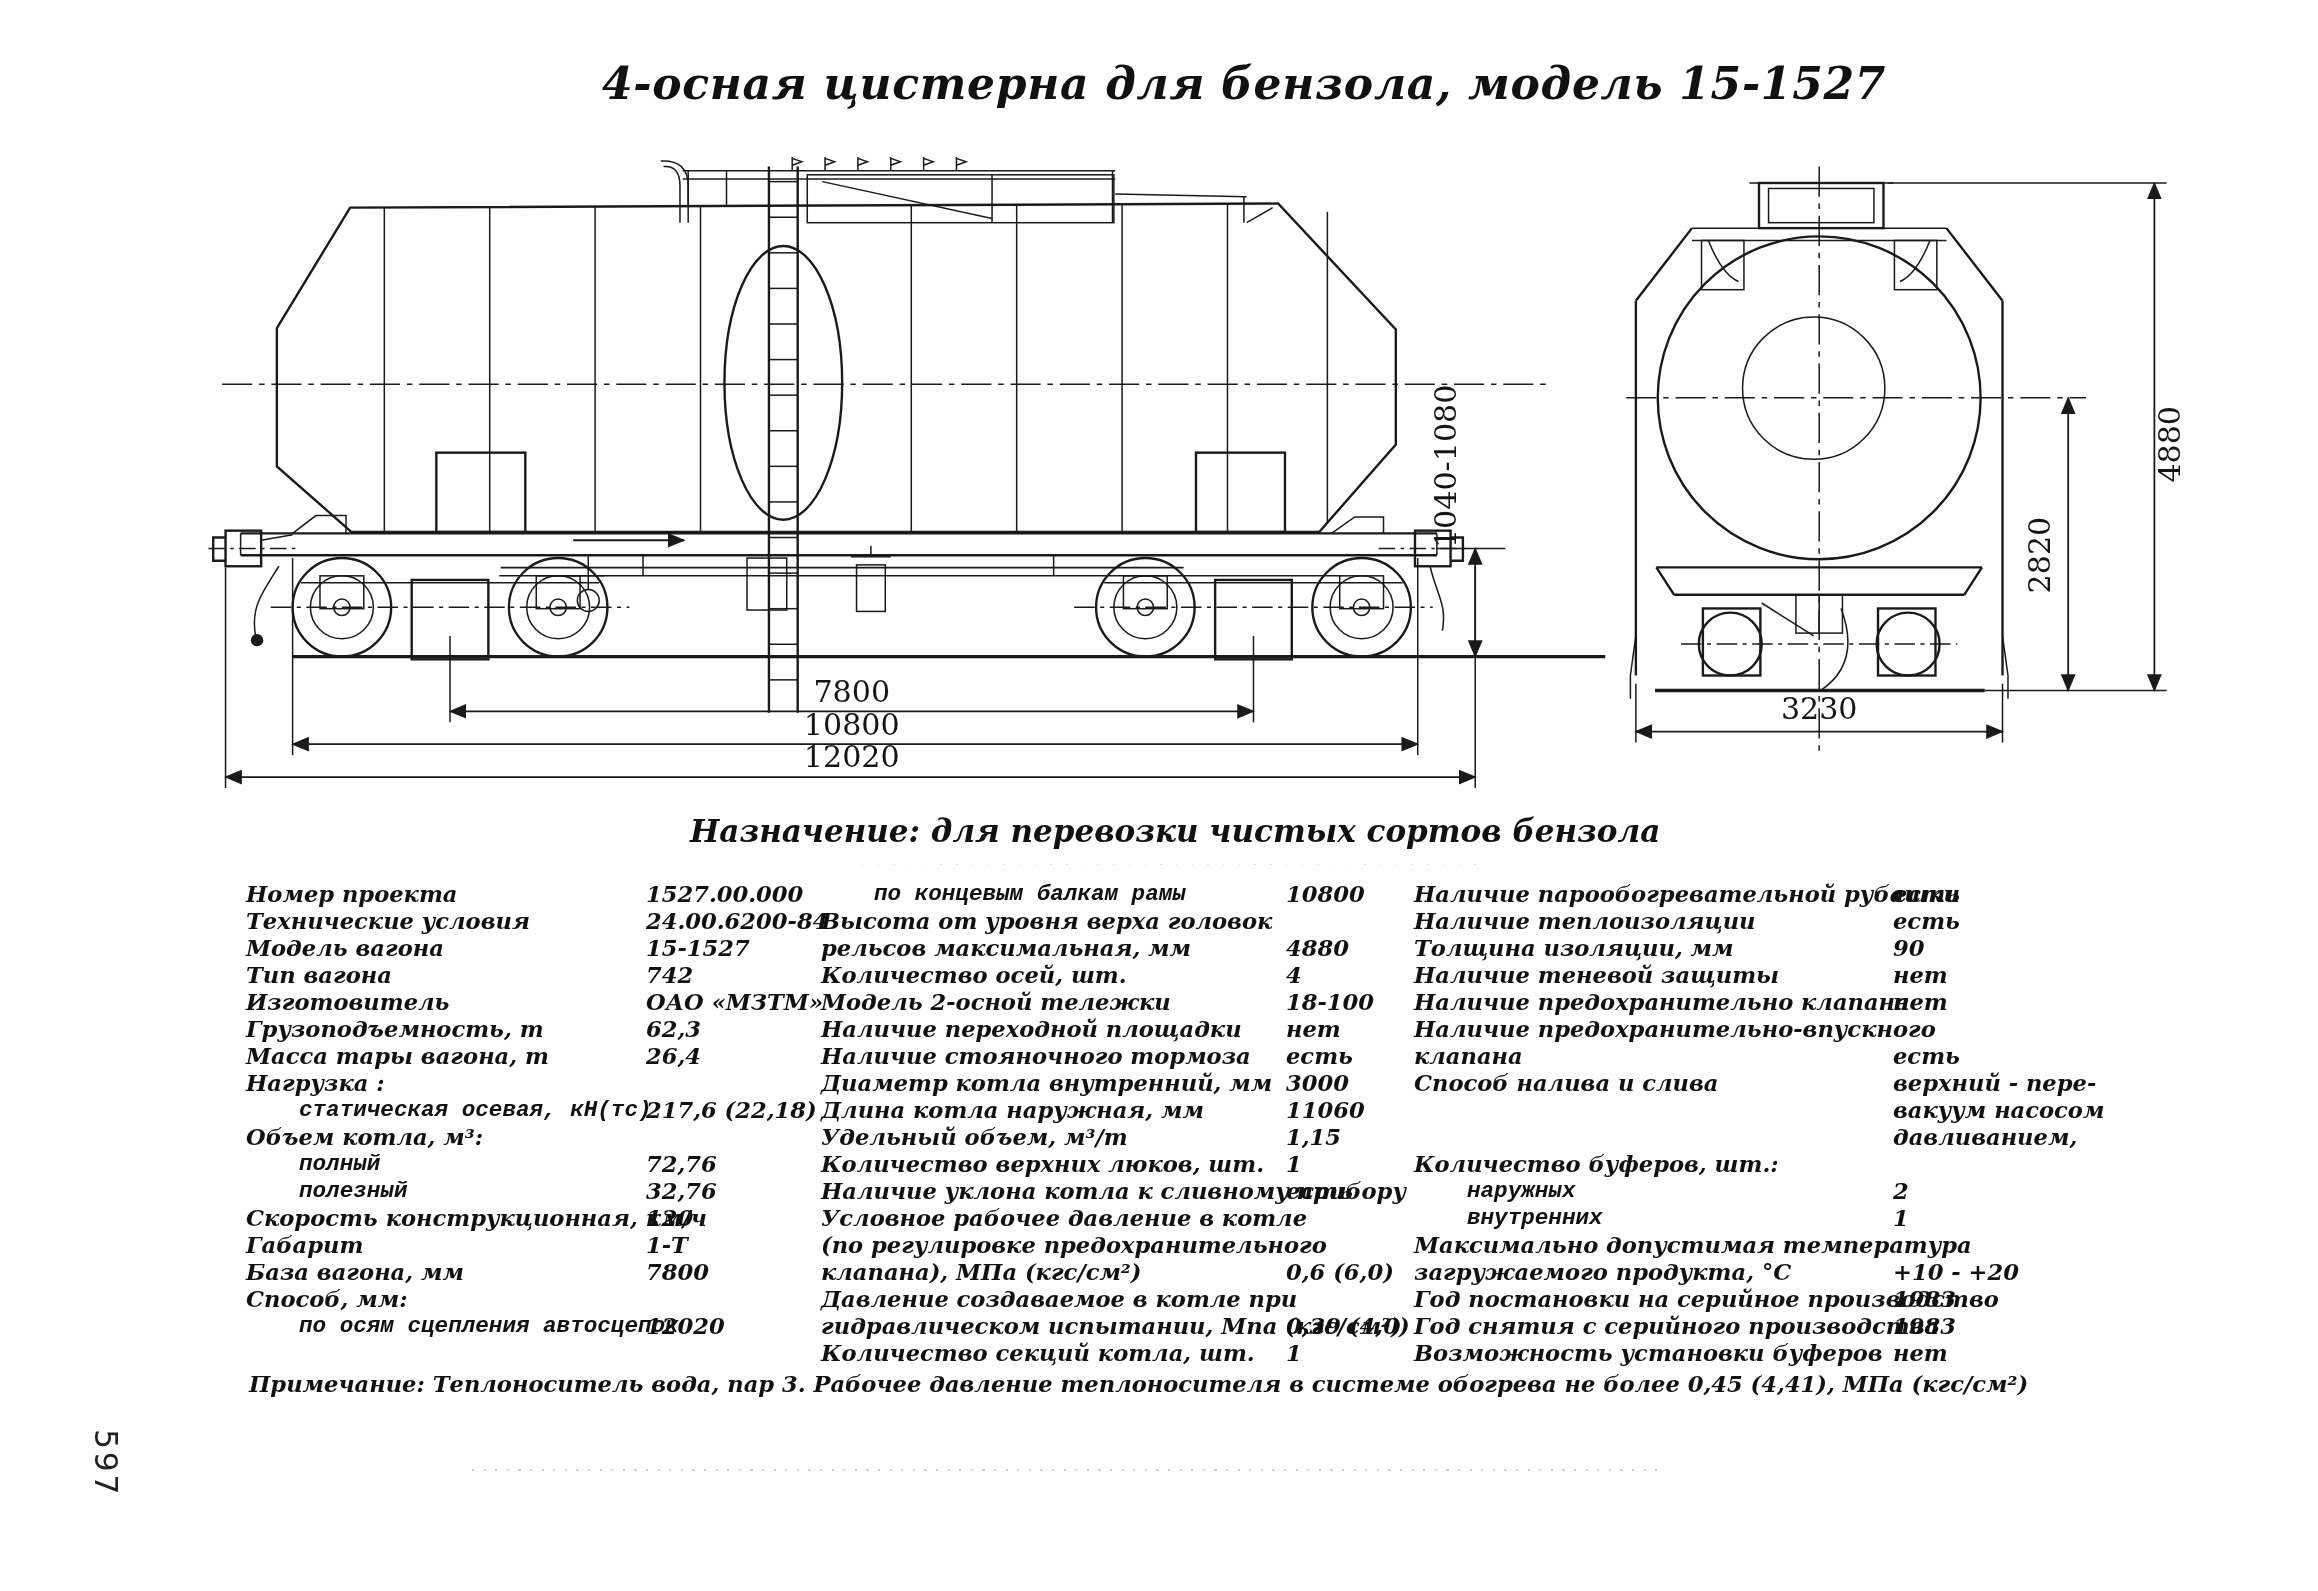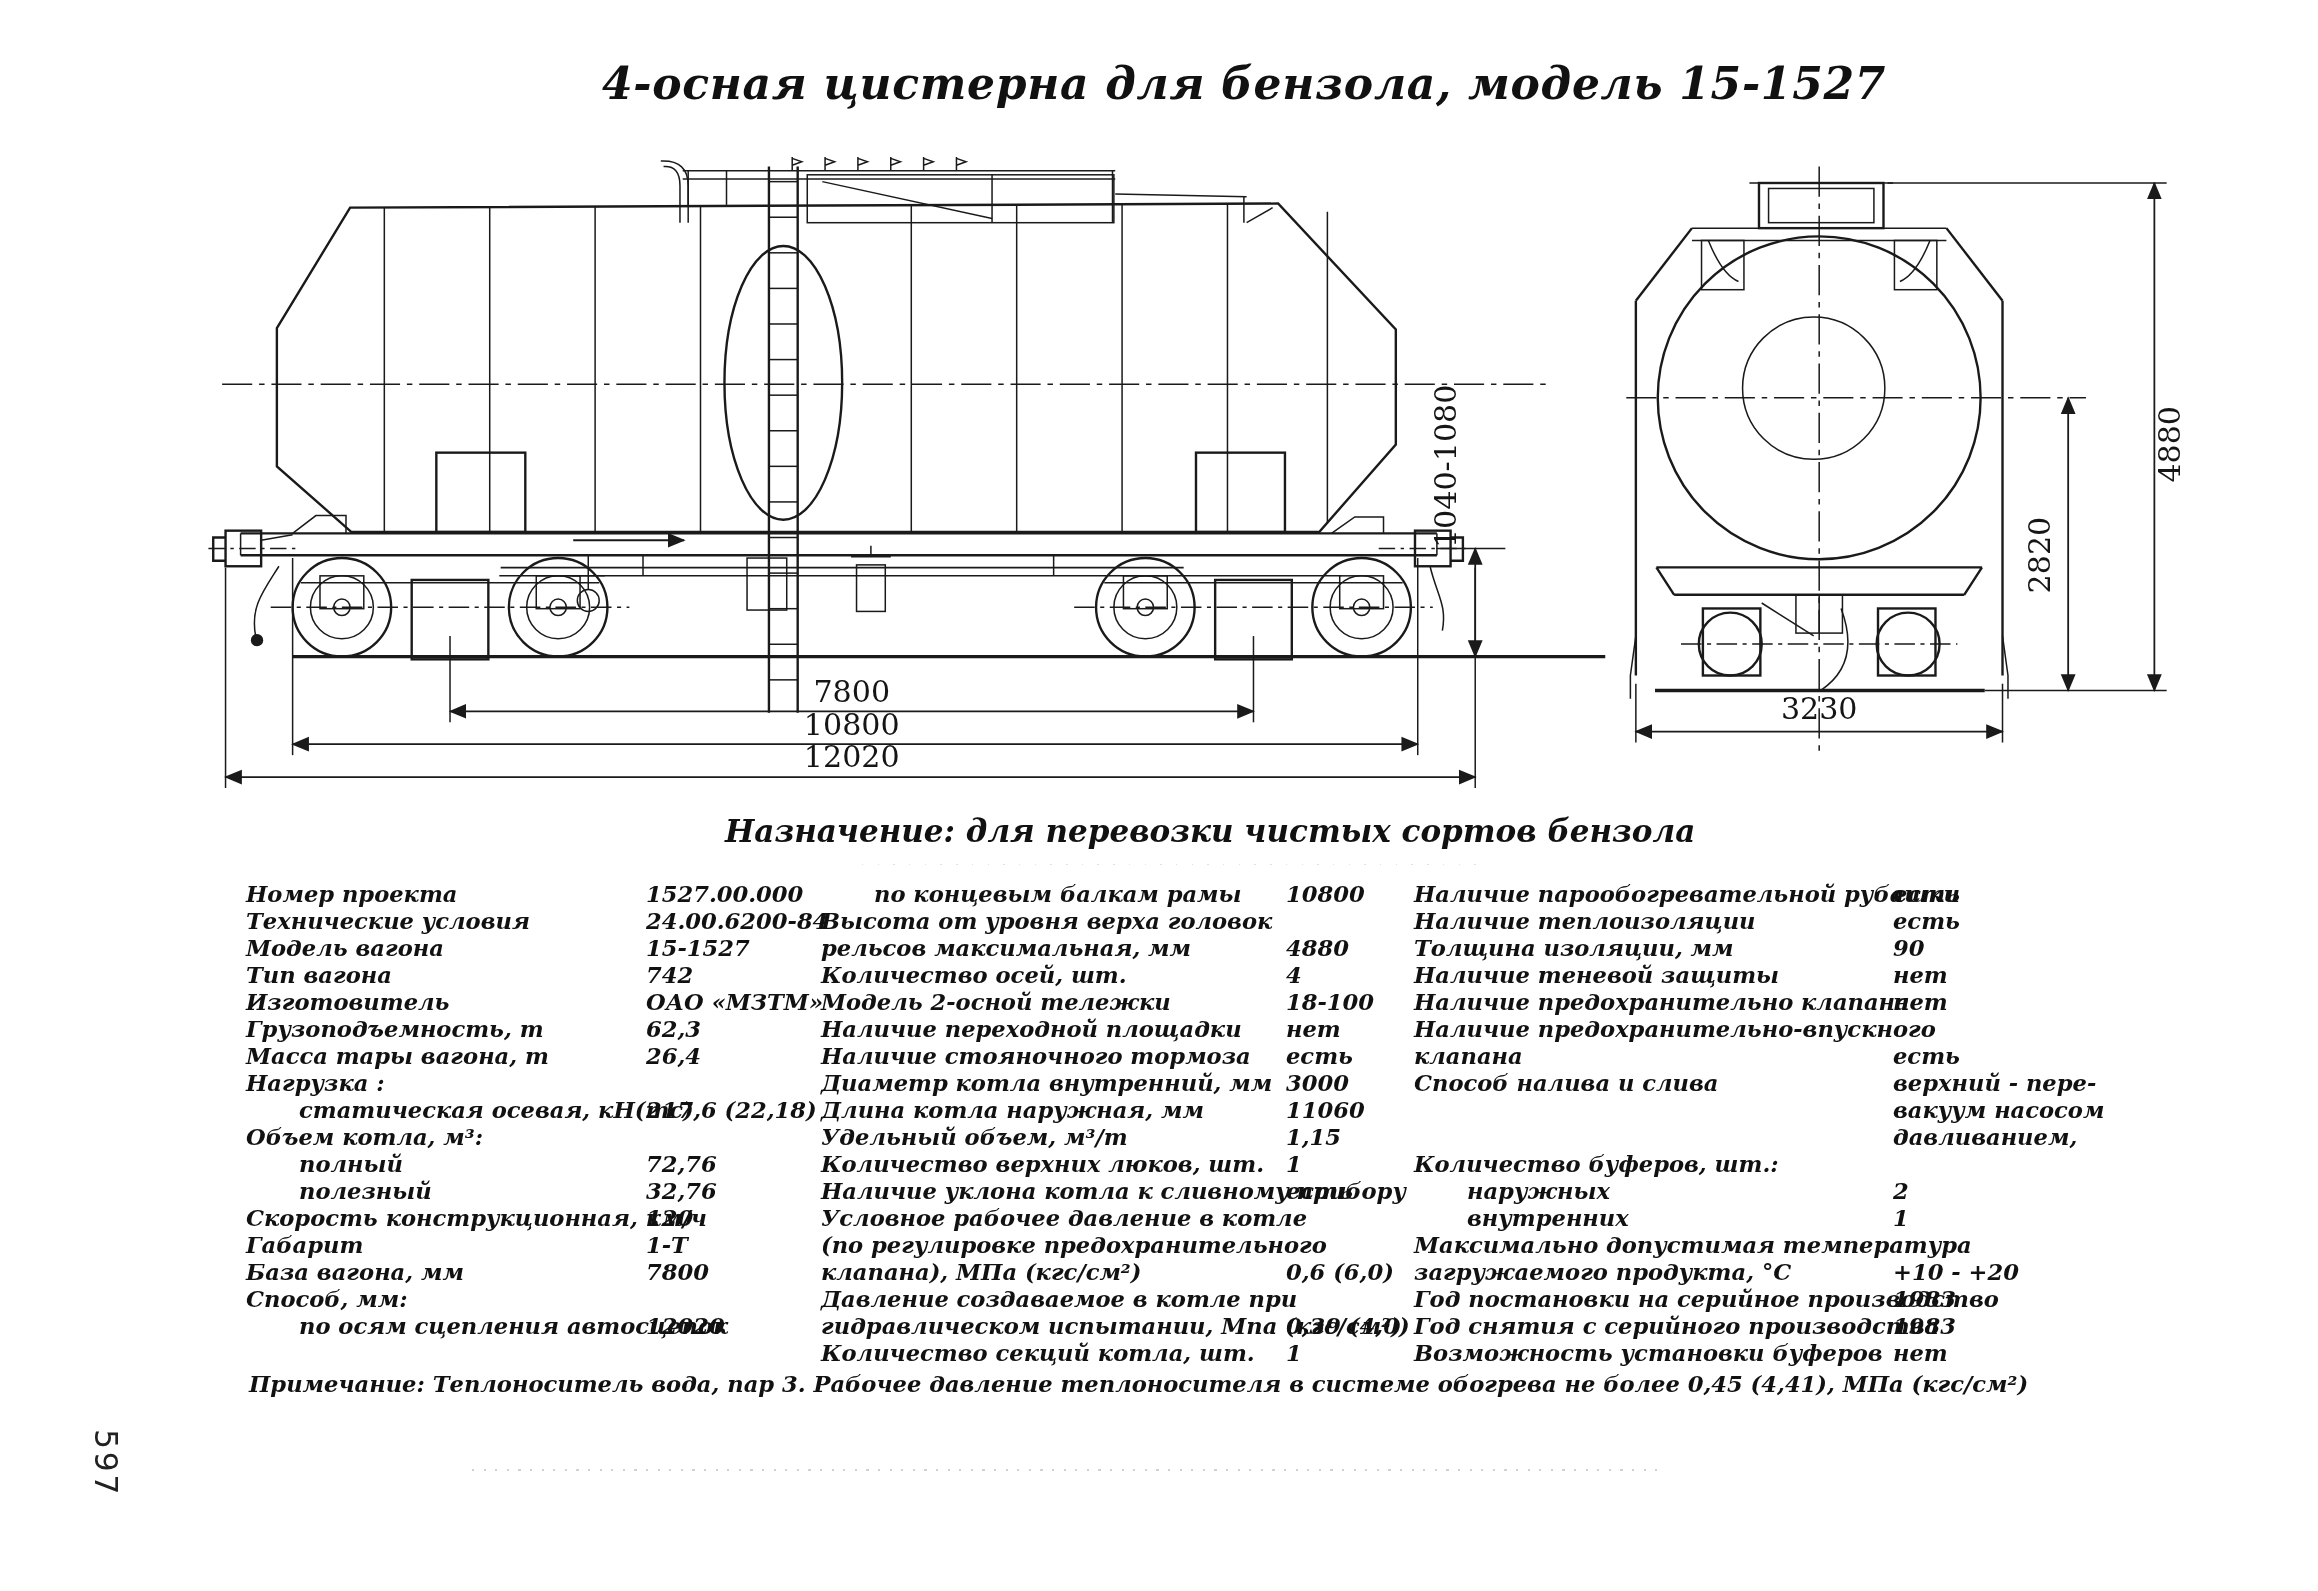--- a/index.html
+++ b/index.html
@@ -2,31 +2,31 @@
 <html style="font-size:11px"><head>
 <meta charset="utf-8">
 <style>
   html,body{margin:0;padding:0;background:#d8d8d4;}
   .page{position:relative;width:2319px;height:1591px;background:#ffffff;overflow:hidden;
         font-family:"DejaVu Serif",serif;color:#111;}
   
   .title{position:absolute;left:602px;top:59px;width:1136px;text-align:center;
          font:italic 700 44px/1.15 "DejaVu Serif",serif;letter-spacing:0.7px;white-space:nowrap;}
   
-  .purpose{position:absolute;left:725px;top:814px;width:944px;text-align:center;
+  .purpose{position:absolute;left:690px;top:814px;width:944px;text-align:center;
            font:italic 700 31px/1.1 "DejaVu Serif",serif;white-space:nowrap;}
   
   .spec-col{position:absolute;top:881px;}
   .spec-row{position:relative;height:27px;white-space:nowrap;}
   .spec-row .lbl{font:italic 700 22.6px/27px "DejaVu Serif",serif;}
   .spec-row .val{position:absolute;top:0;font:italic 700 22.6px/27px "DejaVu Serif",serif;}
   .col-left{left:246px;width:657px;}   .col-left  .val{left:400px;}
   .col-mid{left:821px;width:616px;}   .col-mid   .val{left:465px;}
   .col-right{left:1414px;width:808px;}.col-right .val{left:479px;}
-  .spec-row.ind .lbl{padding-left:53px;}
+  .spec-row.ind .lbl{padding-left:53px;font-family:Liberation Mono, monospace;}
   
   .note{position:absolute;left:249px;top:1371px;width:1930px;
         font:italic 700 22.6px/1.2 "DejaVu Serif",serif;white-space:nowrap;}
   
   .pagenum{position:absolute;left:88px;top:1429px;writing-mode:vertical-rl;
            font:400 31.5px "DejaVu Sans",sans-serif;letter-spacing:2.7px;color:#222;}
   
   .noise{position:absolute;left:472px;top:1469px;width:1191px;height:2.1px;opacity:.45;
          background:repeating-linear-gradient(90deg,#9a9a9a 0 2.1px,transparent 2.1px 11.6px);}
   .noise2{position:absolute;left:862px;top:864px;width:616px;height:1.4px;opacity:.3;

